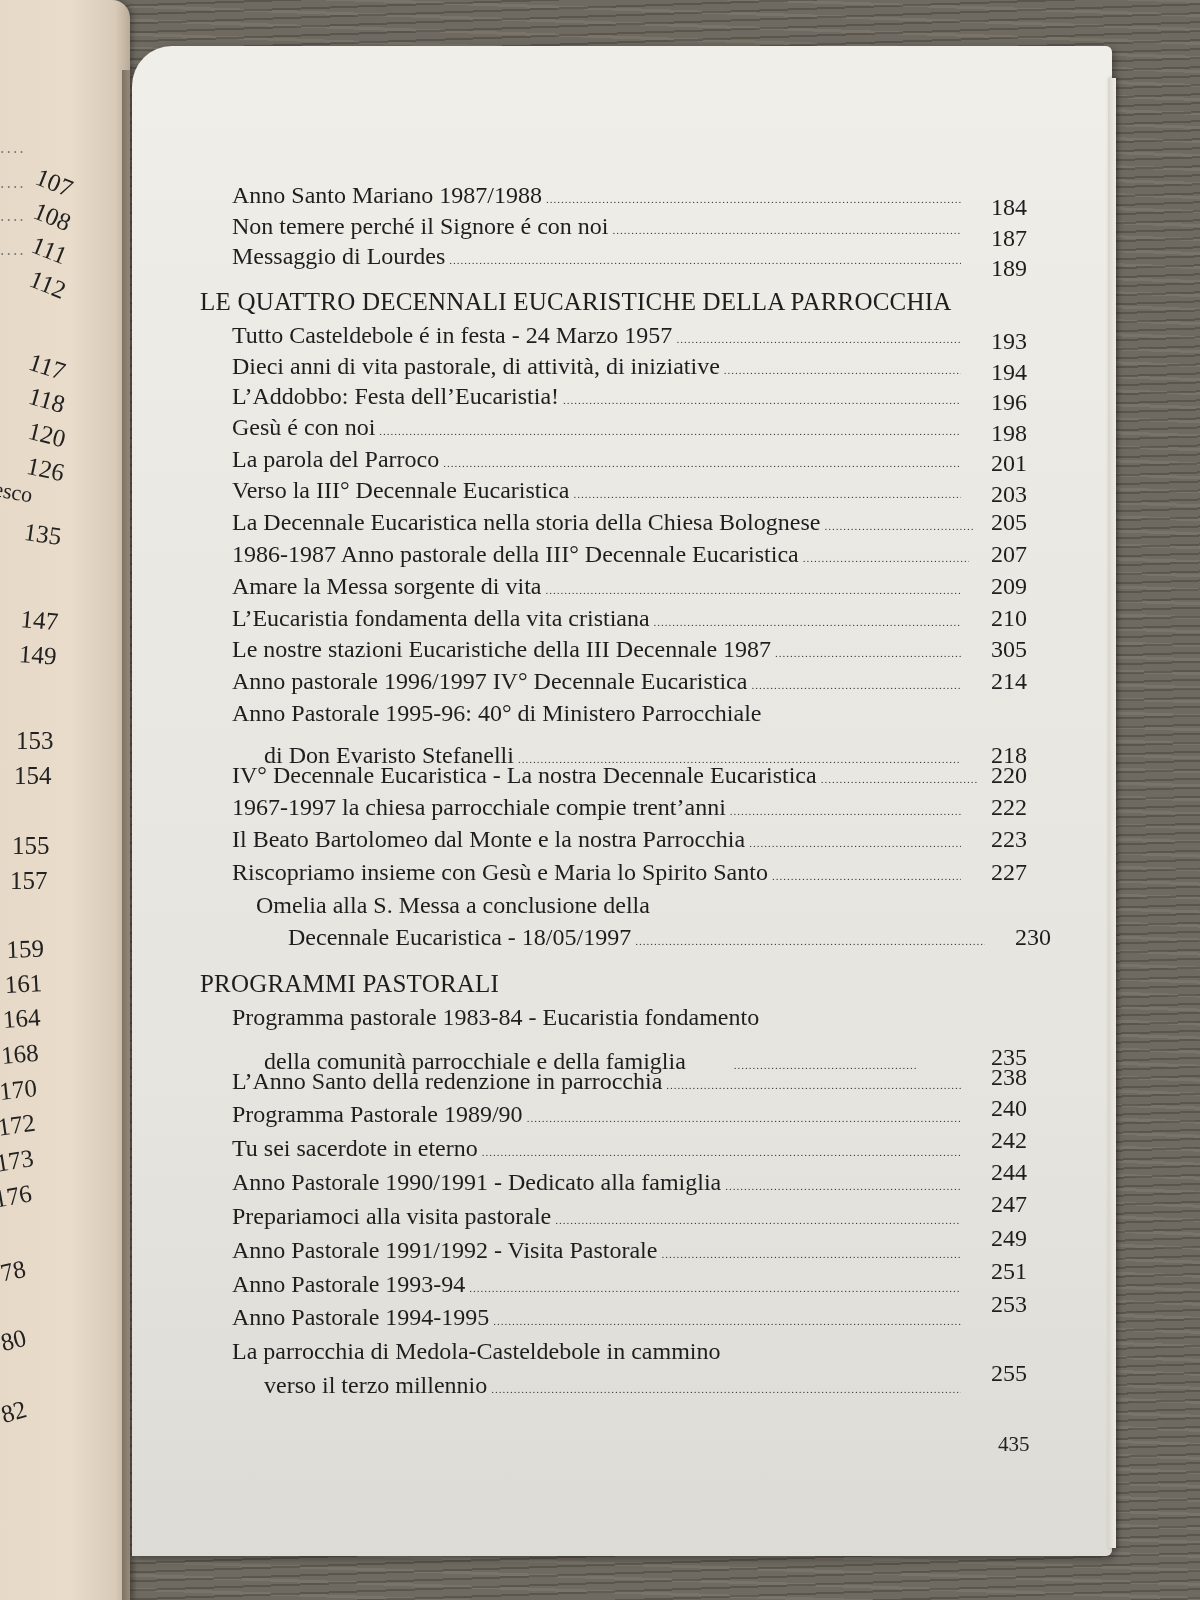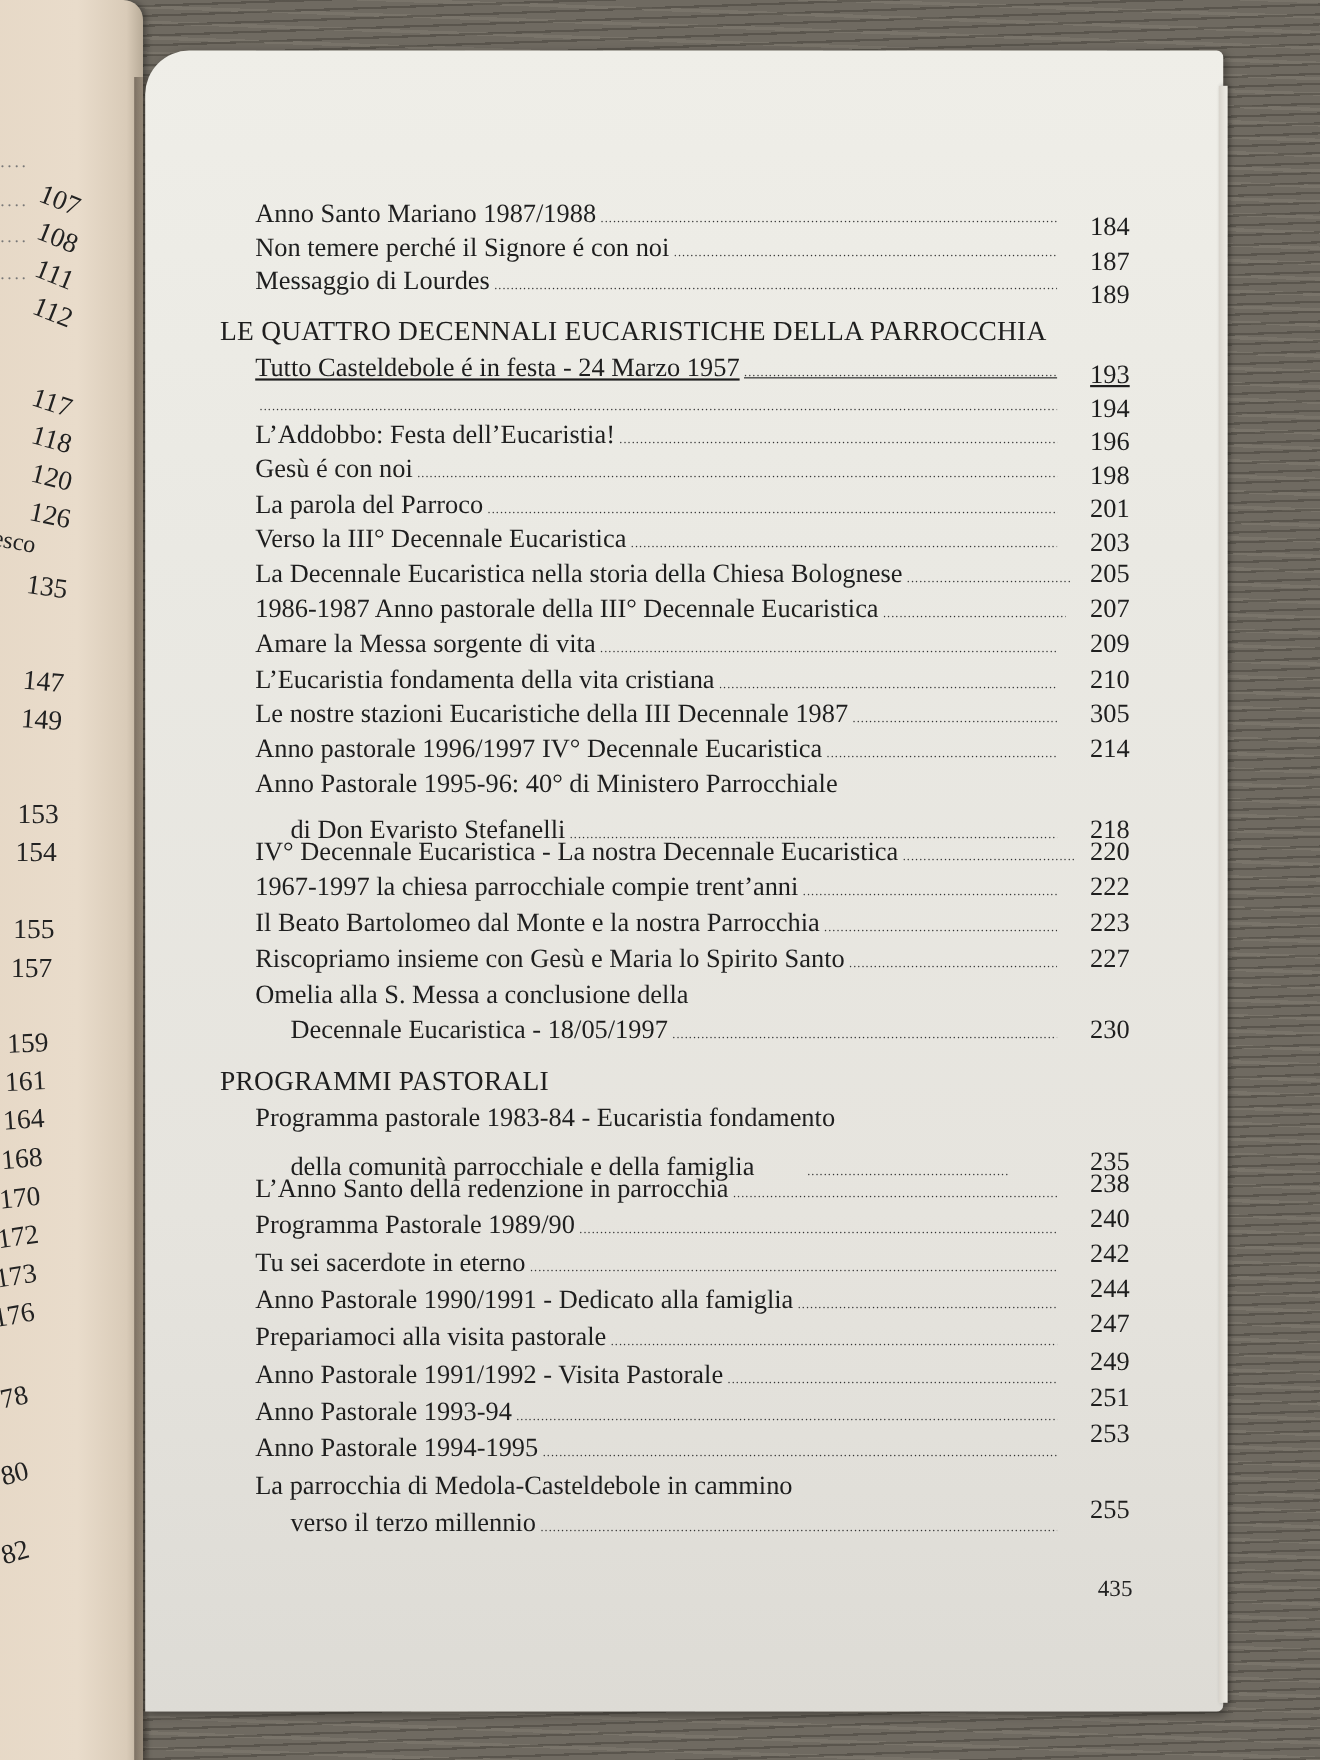--- a/index.html
+++ b/index.html
@@ -196,29 +196,30 @@
   <div class="entry" style="top:241px;">
     <div class="row">
         <span class="title">Messaggio di Lourdes</span>
         <span class="leader"></span>
         <span class="page" style="top:12px;">189</span>
       </div>
   </div>
 
   <div class="section-heading" style="top:288px;">LE QUATTRO DECENNALI EUCARISTICHE DELLA PARROCCHIA</div>
 
-  <div class="entry" style="top:320px;text-decoration:underline;">
+  <div class="entry" style="top:320px;">
     <div class="row">
         <span class="title">Tutto Casteldebole é in festa - 24 Marzo 1957</span>
         <span class="leader"></span>
         <span class="page" style="top:6px;">193</span>
       </div>
   </div>
   <div class="entry" style="top:351px;">
     <div class="row">
+        <span class="title">Dieci anni di vita pastorale, di attività, di iniziative</span>
         <span class="leader"></span>
         <span class="page" style="top:6px;">194</span>
       </div>
   </div>
   <div class="entry" style="top:381px;">
     <div class="row">
         <span class="title">L’Addobbo: Festa dell’Eucaristia!</span>
         <span class="leader"></span>
         <span class="page" style="top:6px;">196</span>
       </div>
@@ -317,21 +318,21 @@
         <span class="page">223</span>
       </div>
   </div>
   <div class="entry" style="top:857px;">
     <div class="row">
         <span class="title">Riscopriamo insieme con Gesù e Maria lo Spirito Santo</span>
         <span class="leader"></span>
         <span class="page">227</span>
       </div>
   </div>
-  <div class="entry" style="top:890px;">
+  <div class="entry" style="top:890px;margin-left:24px;">
     <div class="row">
         <span class="title">Omelia alla S. Messa a conclusione della</span>
       </div>
     <div class="row cont" style="margin-top:2px;">
         <span class="title">Decennale Eucaristica - 18/05/1997</span>
         <span class="leader"></span>
         <span class="page">230</span>
       </div>
   </div>
 

